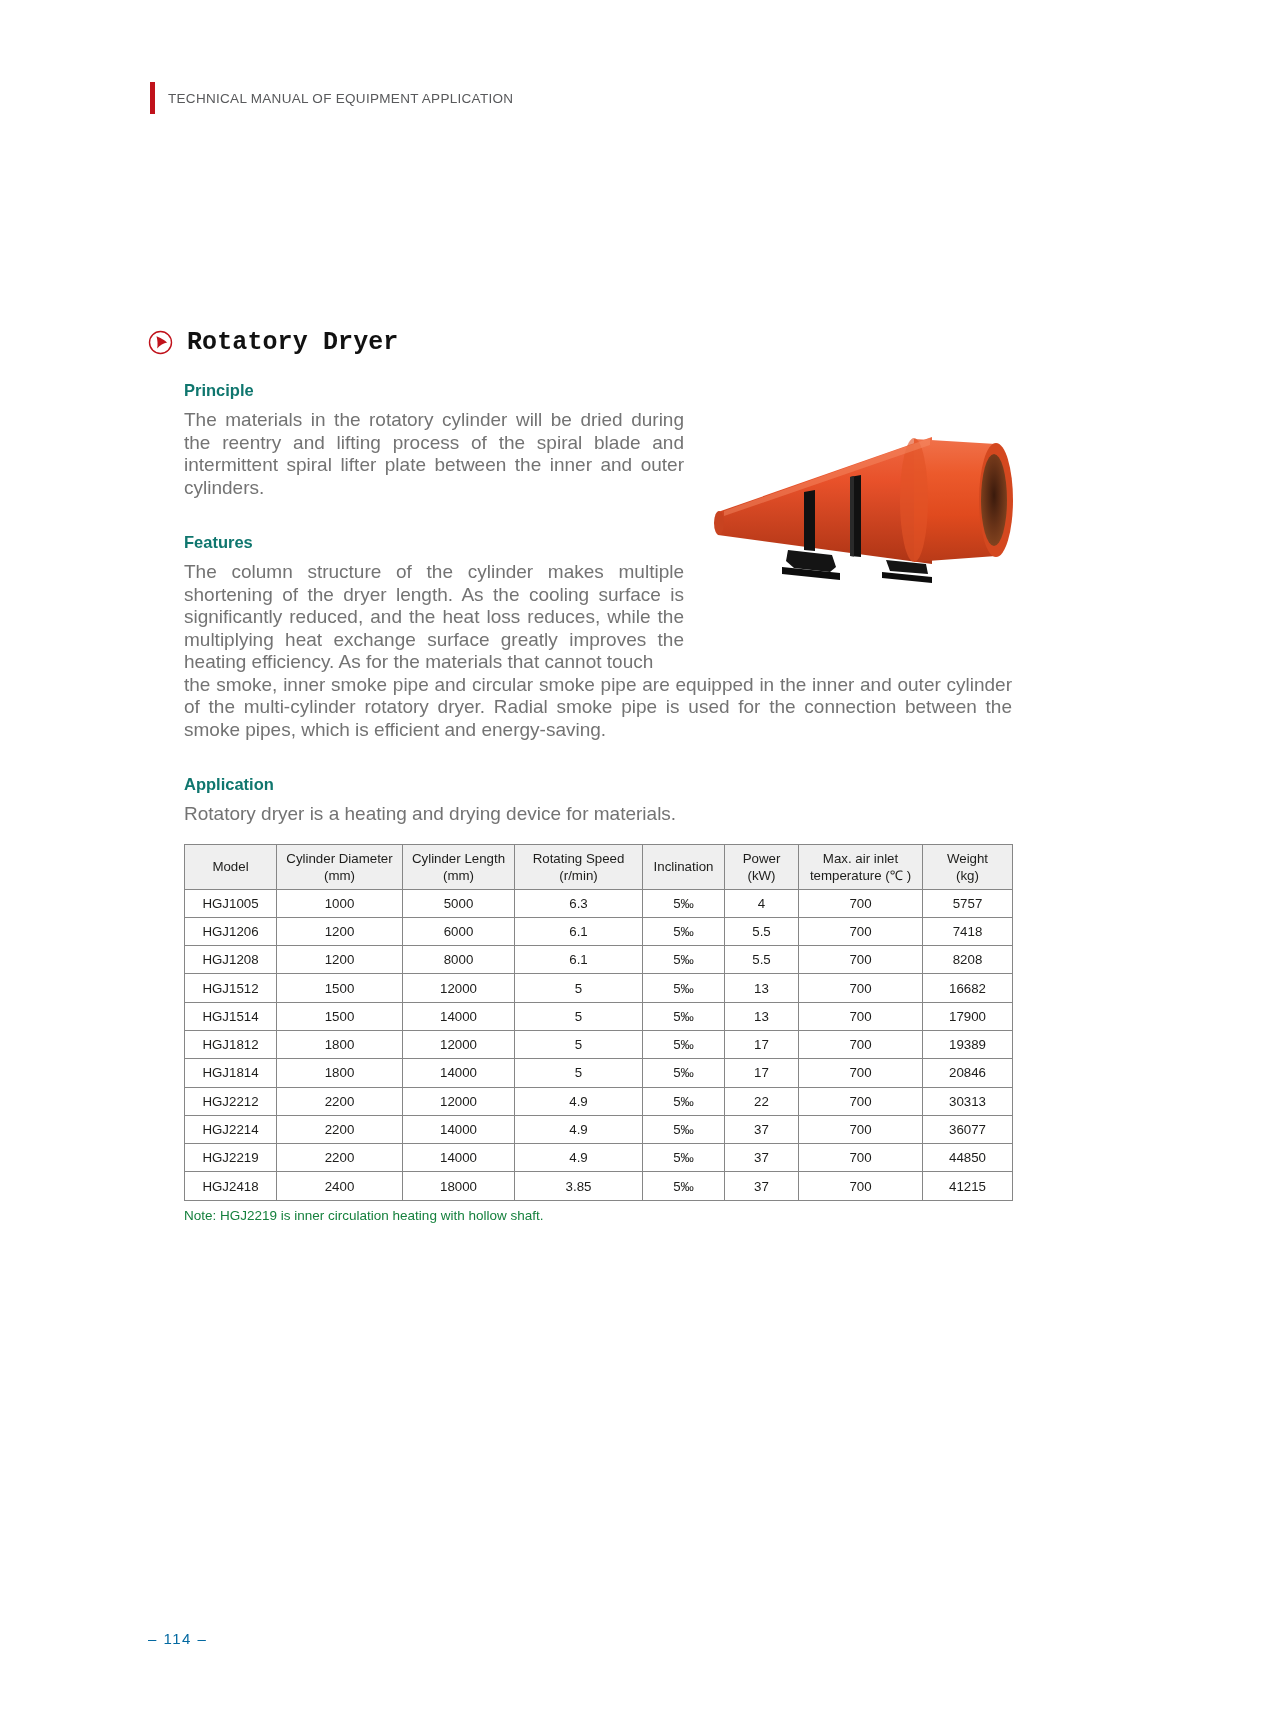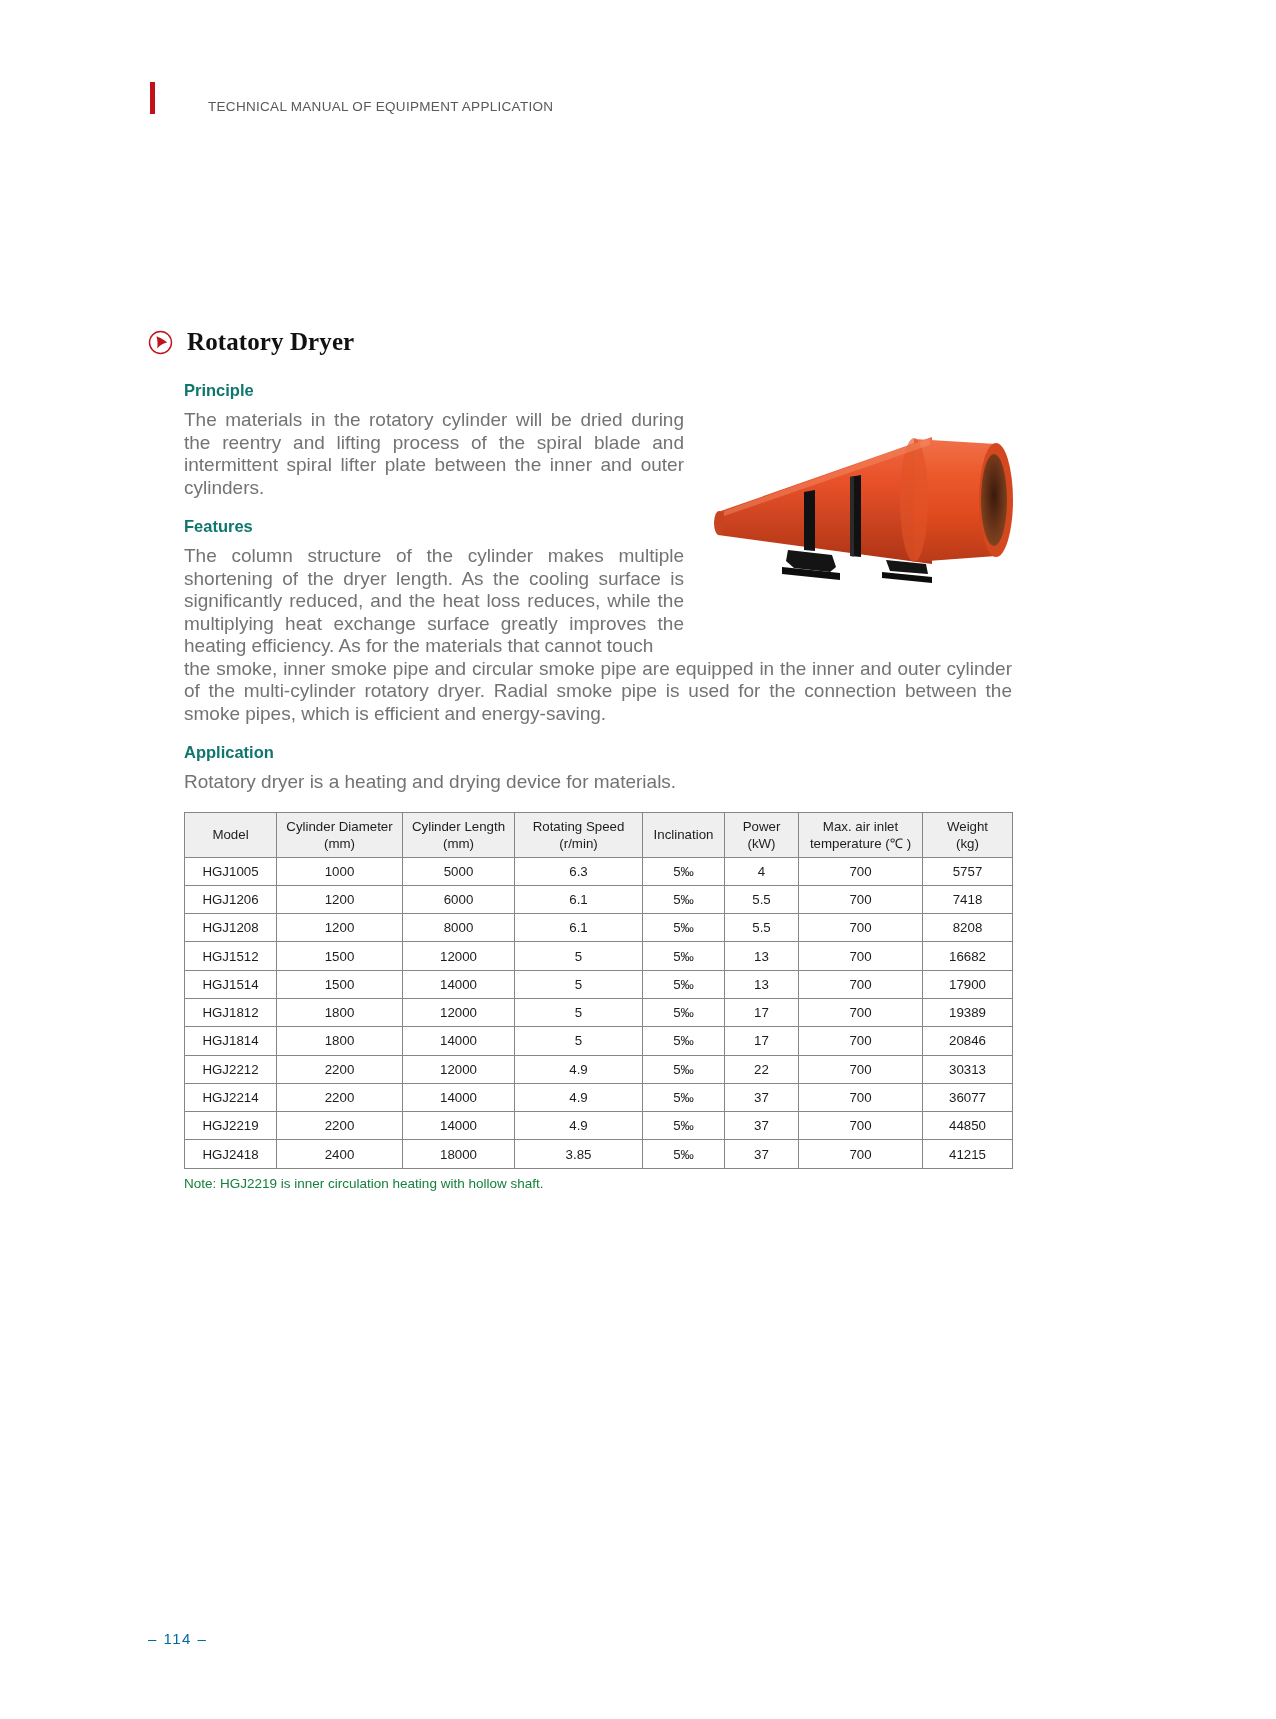--- a/index.html
+++ b/index.html
@@ -15,23 +15,22 @@
     position: relative;
     overflow: hidden;
   }
 
   
   .page-header {
     position: absolute;
     top: 82px;
     left: 150px;
     display: flex;
-    align-items: flex-end;
+    align-items: center;
     height: 32px;
-    gap: 40px;
   }
   .header-rule {
     width: 5px;
     height: 32px;
     background: #c0121b;
     margin-right: 13px;
   }
   .header-title {
     font-size: 13.5px;
     letter-spacing: 0.3px;
@@ -52,38 +51,38 @@
     width: 25px;
     height: 25px;
     flex: 0 0 auto;
     margin-right: 14px;
   }
   .section-title {
     font-size: 25px;
     font-weight: bold;
     color: #111111;
     letter-spacing: 0.1px;
-    font-family: Liberation Serif, serif;
+    font-family: Liberation Mono, monospace;
   }
 
   
   .content {
     position: absolute;
     top: 381px;
     left: 184px;
     width: 828px;
   }
   h3.sub-head {
     font-size: 16.5px;
     font-weight: bold;
     margin: 0 0 9px 0;
     color: #0f766e;
     font-family: "Liberation Sans", sans-serif;
   }
-  h3.sub-head.spaced { margin-top: 18px; }
+  h3.sub-head.spaced { margin-top: 34px; }
 
   p.body-text {
     font-size: 19px;
     line-height: 22.5px;
     margin: 0;
     text-align: justify;
     color: #737373;
     font-family: "Liberation Sans", sans-serif;
   }
   .narrow { width: 500px; }

